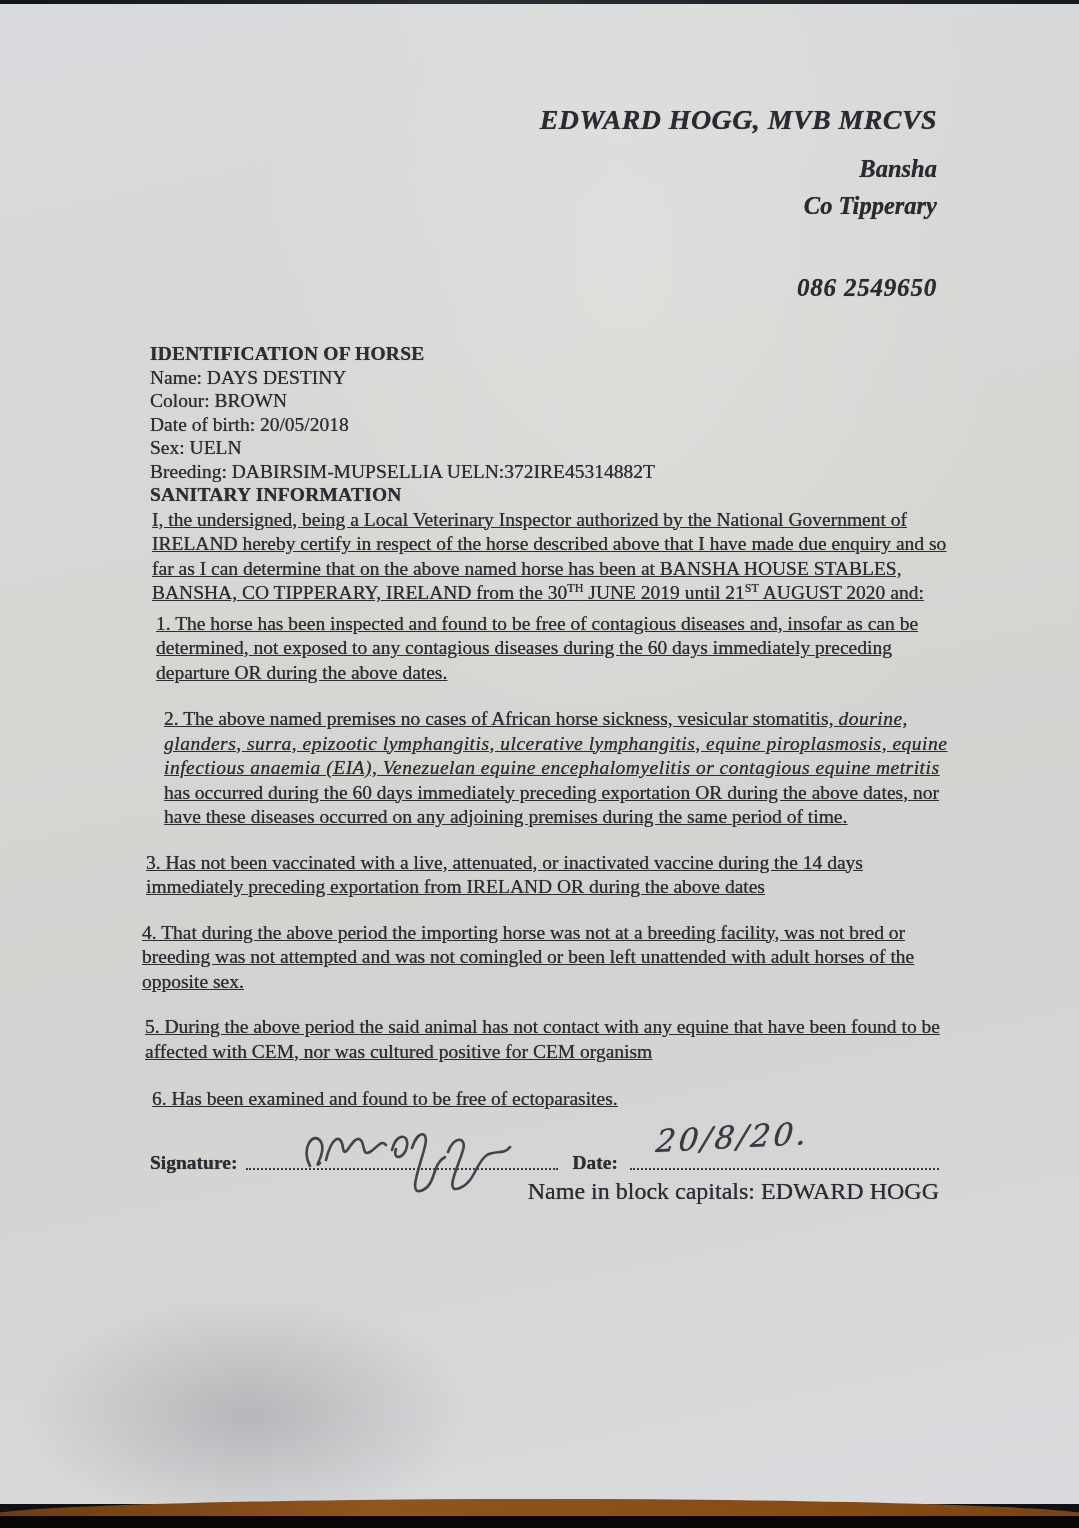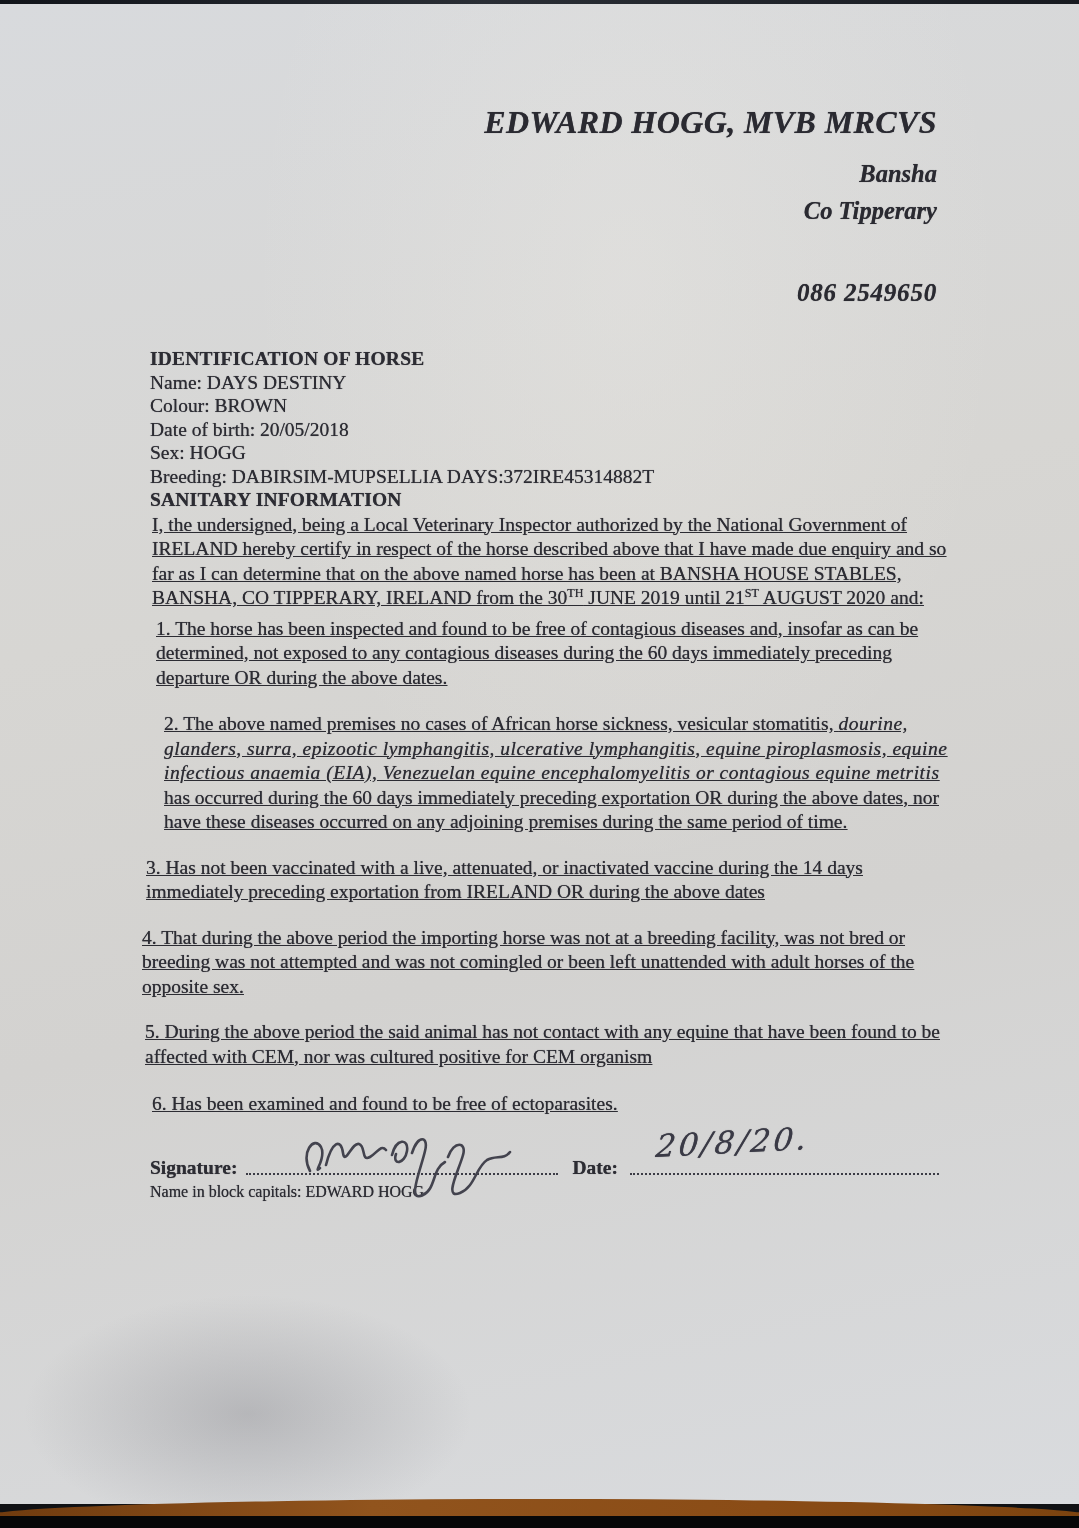--- a/index.html
+++ b/index.html
@@ -25,21 +25,21 @@
     position:absolute;left:-20px;right:-20px;bottom:6px;height:23px;
     background:linear-gradient(90deg,#6f3a0e,#91541d 35%,#8a4c16 70%,#7c430f);
     border-radius:55% 55% 0 0 / 20px 20px 0 0;
   }
   .photo-bottom-edge{position:absolute;left:0;right:0;bottom:0;height:12px;background:#070708;}
 
   .content{padding:100px 140px 0 150px;}
 
   
   .letterhead{text-align:right;padding-right:2px;font-weight:bold;font-style:italic;color:#2a2a31;}
-  .vet-name{font-size:32px;letter-spacing:0.4px;margin-bottom:14px;}
+  .vet-name{font-size:28px;letter-spacing:0.4px;margin-bottom:14px;}
   .vet-addr{font-size:24.5px;line-height:37px;}
   .vet-phone{font-size:25px;margin-top:50px;letter-spacing:0.8px;}
 
   
   .id-block{margin-top:40px;font-size:19.5px;line-height:23.5px;}
   .id-heading{font-weight:bold;letter-spacing:0.2px;}
 
   
   .body-text{font-size:19.5px;line-height:24.5px;width:802px;}
   p{margin:2px;text-decoration:underline;}
@@ -60,21 +60,21 @@
   .dots-sig{width:312px;margin-left:9px;margin-right:14px;}
   .dots-date{flex:1;margin-left:12px;}
   .sig-svg{position:absolute;left:34px;top:-66px;pointer-events:none;}
   .date-hand{
     position:absolute;left:26px;top:-47px;
     font-family:"DejaVu Serif", serif;font-style:italic;
     font-size:31px;color:#3a3a46;letter-spacing:3px;
     transform:rotate(-3deg) skewX(-9deg);white-space:nowrap;
   }
   .role{font-weight:bold;font-size:20px;margin-top:4px;letter-spacing:0.3px;}
-  .name-caps{font-size:16px;margin-top:4px;}
+  .name-caps{font-size:24px;margin-top:4px;text-align:right;}
 
   
   .paper{text-shadow:0 0 0.7px rgba(44,44,52,0.85);}
 </style>
 </head>
 <body>
 
 <div class="photo">
   <div class="photo-top-edge"></div>
 
@@ -86,22 +86,22 @@
         <div class="vet-addr">Bansha</div>
         <div class="vet-addr">Co Tipperary</div>
         <div class="vet-phone">086 2549650</div>
       </div>
 
       <div class="id-block">
         <div class="id-heading">IDENTIFICATION OF HORSE</div>
         <div><span>Name:</span> <span>DAYS DESTINY</span></div>
         <div><span>Colour:</span> <span>BROWN</span></div>
         <div><span>Date of birth:</span> <span>20/05/2018</span></div>
-        <div><span>Sex:</span> <span>HOGG</span></div>
-        <div><span>Breeding:</span> <span>DABIRSIM-MUPSELLIA DAYS:372IRE45314882T</span></div>
+        <div><span>Sex:</span> <span>UELN</span></div>
+        <div><span>Breeding:</span> <span>DABIRSIM-MUPSELLIA UELN:372IRE45314882T</span></div>
         <div class="id-heading">SANITARY INFORMATION</div>
       </div>
 
       <div class="body-text">
         <p class="intro"><span>I, the undersigned, being a Local Veterinary Inspector authorized by the National Government of IRELAND hereby certify in respect of the horse described above that I have made due enquiry and so far as I can determine that on the above named horse has been at BANSHA HOUSE STABLES, BANSHA, CO TIPPERARY, IRELAND from the 30</span><sup>TH</sup><span> JUNE 2019 until 21</span><sup>ST</sup><span> AUGUST 2020 and:</span></p>
 
         <p class="item-1">1. The horse has been inspected and found to be free of contagious diseases and, insofar as can be determined, not exposed to any contagious diseases during the 60 days immediately preceding departure OR during the above dates.</p>
 
         <p class="item-2"><span>2. The above named premises no cases of African horse sickness, vesicular stomatitis, </span><span class="diseases">dourine, glanders, surra, epizootic lymphangitis, ulcerative lymphangitis, equine piroplasmosis, equine infectious anaemia (EIA), Venezuelan equine encephalomyelitis or contagious equine metritis</span><span> has occurred during the 60 days immediately preceding exportation OR during the above dates, nor have these diseases occurred on any adjoining premises during the same period of time.</span></p>
 

